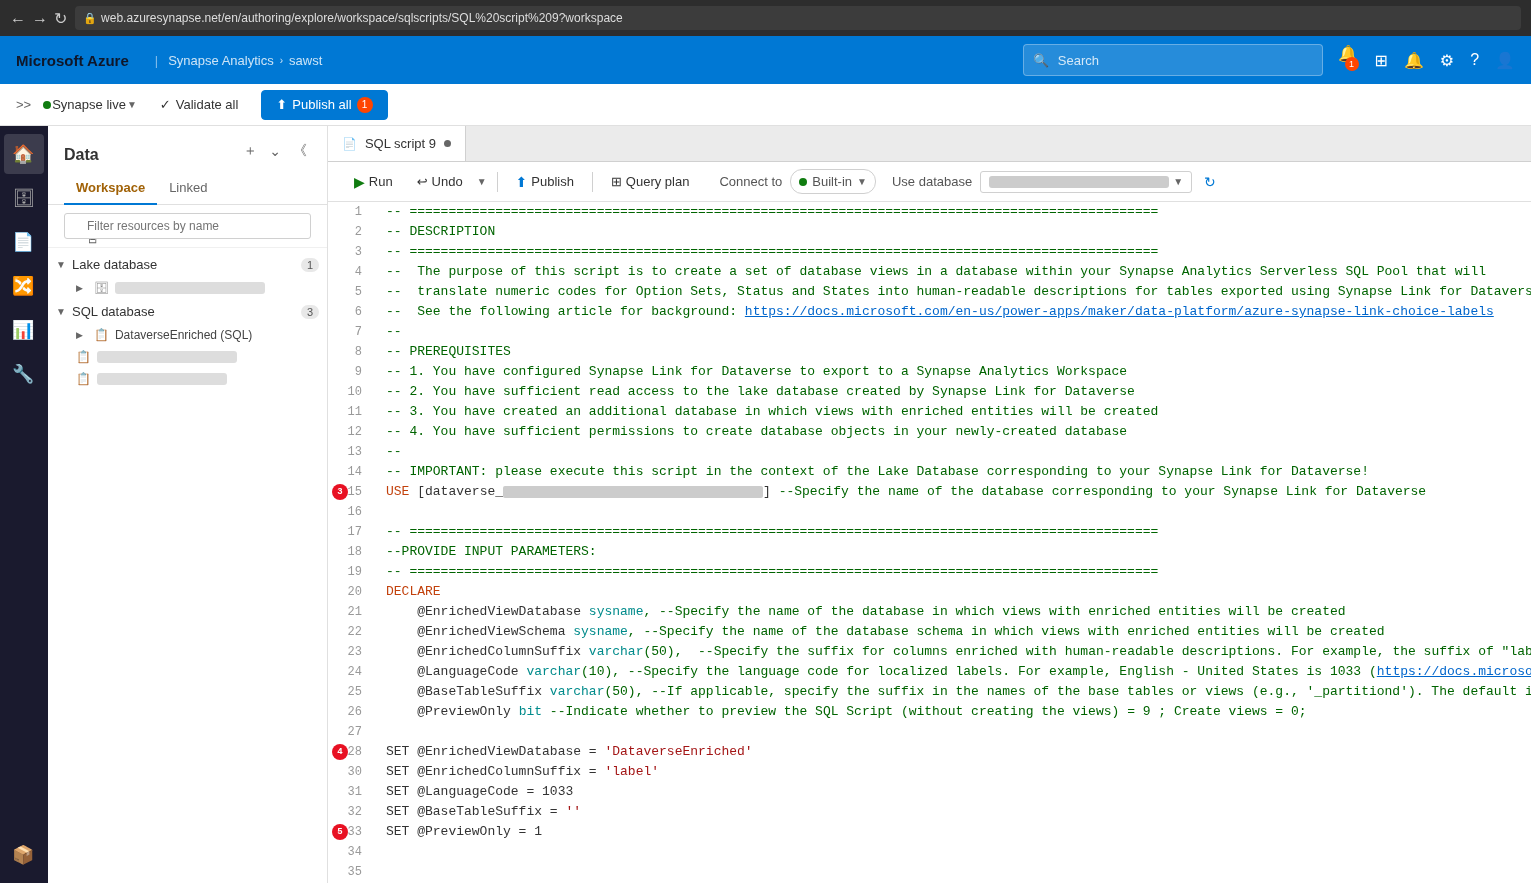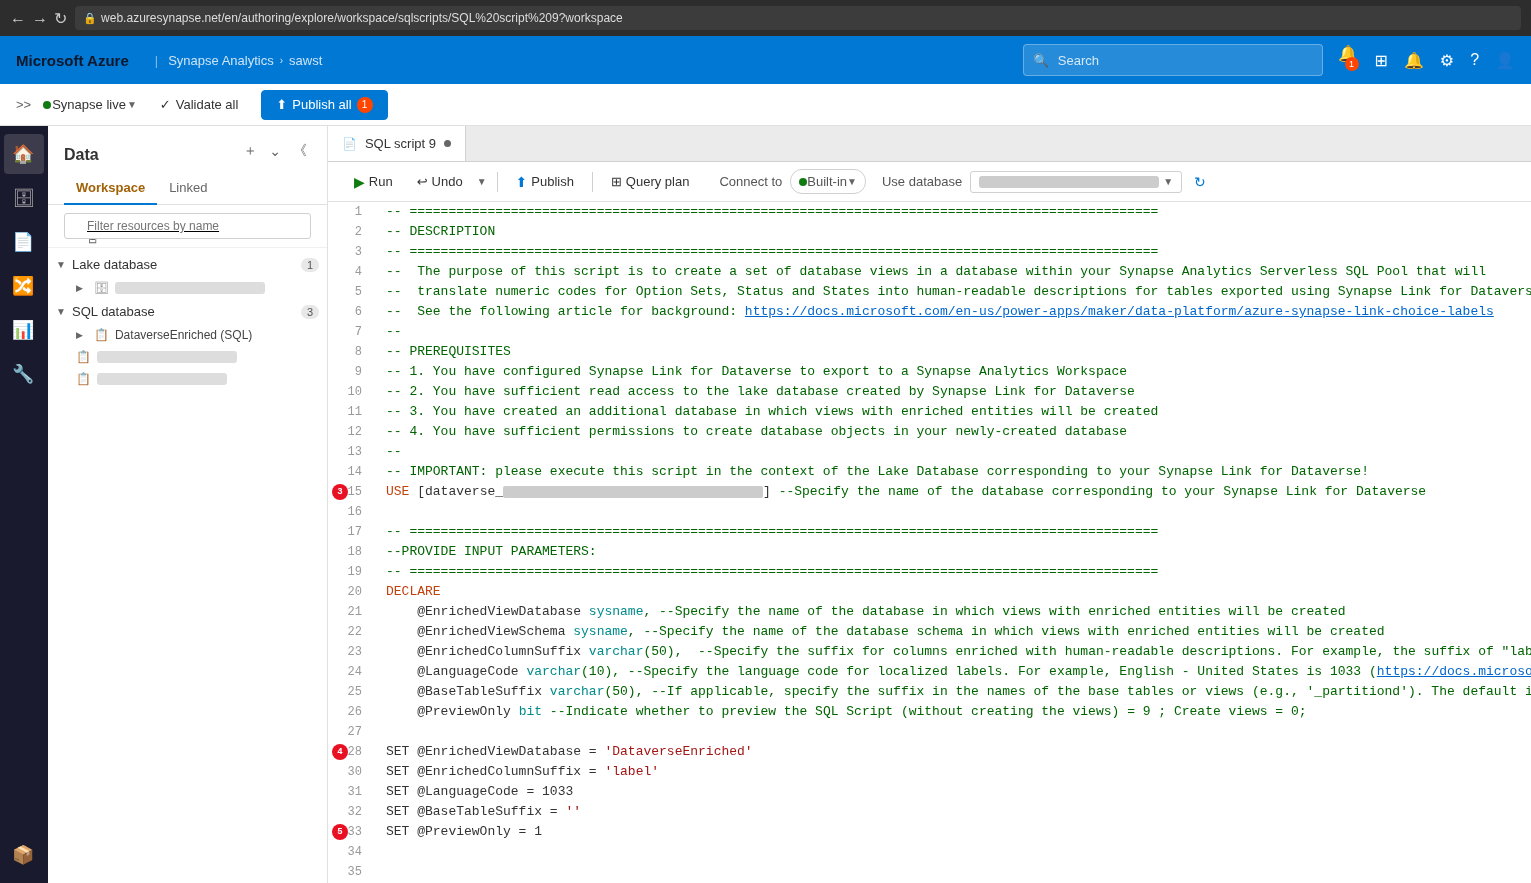--- a/index.html
+++ b/index.html
@@ -290,20 +290,21 @@
     .toolbar-btn .icon { color: #107c10; font-size: 14px; }
     .toolbar-btn.publish-btn .icon { color: #0078d4; }
     .toolbar-separator { width: 1px; height: 20px; background: #d0d0d0; margin: 0 4px; }
     .toolbar-dropdown { display: flex; align-items: center; gap: 2px; }
     .toolbar-caret { font-size: 10px; color: #666; cursor: pointer; border: none; background: transparent; padding: 4px 2px; }
 
     .connect-to { display: flex; align-items: center; gap: 8px; margin-left: 16px; font-size: 13px; color: #555; }
     .connect-select {
       display: flex;
       align-items: center;
+      gap: 5px;
       border: 1px solid #d0d0d0;
       border-radius: 12px;
       padding: 4px 8px;
       background: white;
       cursor: pointer;
     }
     .connect-dot { width: 8px; height: 8px; background: #107c10; border-radius: 50%; }
     .use-db { margin-left: 12px; display: flex; align-items: center; gap: 8px; font-size: 13px; color: #555; }
     .db-select {
       display: flex;
@@ -446,21 +447,21 @@
     </div>
 
     <div class="data-tabs">
       <div class="data-tab active">Workspace</div>
       <div class="data-tab">Linked</div>
     </div>
 
     <div class="filter-box">
       <div class="filter-wrapper">
         <span class="filter-icon">⊟</span>
-        <input class="filter-input" type="text" style="padding-left: 22px; text-decoration: underline;" placeholder="Filter resources by name">
+        <input class="filter-input" type="text" style="padding-left: 22px;" placeholder="Filter resources by name">
       </div>
     </div>
 
     <div class="tree">
 
       <div class="tree-section">
         <div class="tree-header">
           <span class="tree-arrow">▼</span>
           <span class="tree-label">Lake database</span>
           <span class="tree-count">1</span>

